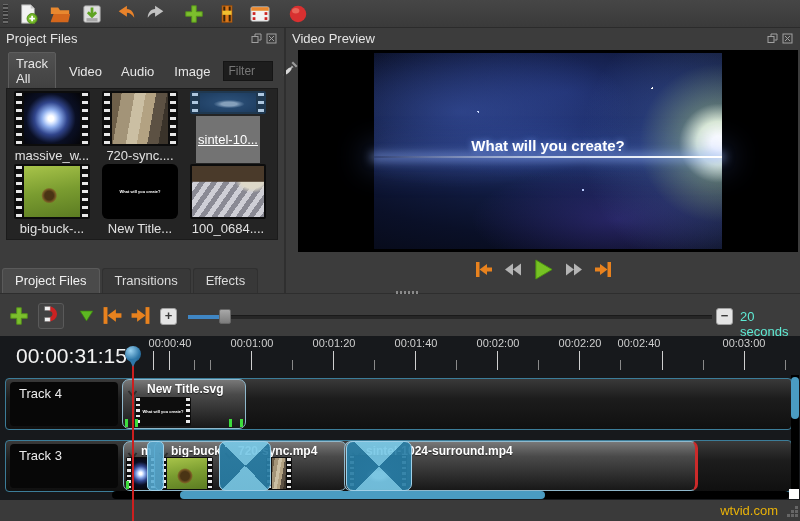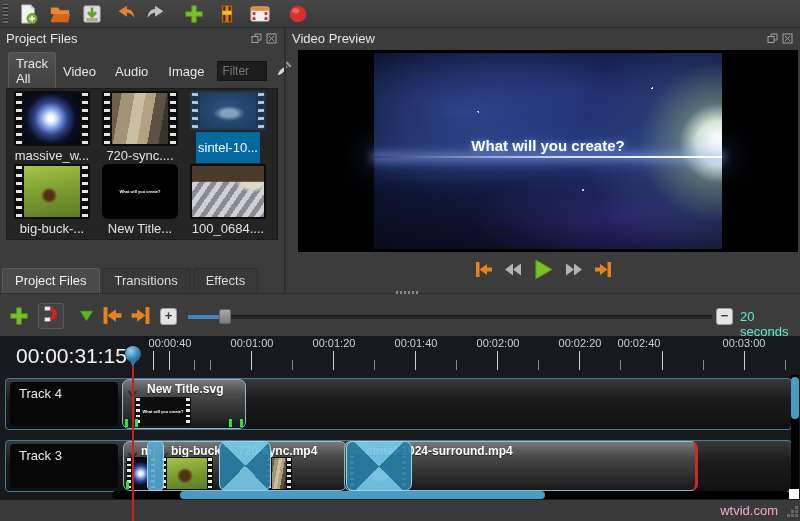--- a/index.html
+++ b/index.html
@@ -44,21 +44,21 @@
   .film-thumb { position:absolute; inset:0; background:#0c0c0c; border-radius:2px; }
   .film-thumb.sprockets::before, .film-thumb.sprockets::after {
       content:""; position:absolute; top:2px; bottom:2px; width:6px;
       background:repeating-linear-gradient(180deg,#e6e6e6 0 3.5px,transparent 3.5px 8px); }
   .film-thumb.sprockets::before { left:2px; } .film-thumb.sprockets::after { right:2px; }
   .fimg { position:absolute; top:2px; bottom:2px; left:10px; right:10px; }
   .fimg.full { left:2px; right:2px; }
   .file.selected .thumbwrap::after { content:""; position:absolute; inset:0;
       background:rgba(70,140,210,.35); border-radius:2px; }
   .flabel { margin-top:2px; font-size:13px; color:#e2e2e2; max-width:86px; white-space:nowrap; }
-  .file.selected .flabel { background:#0369a1; color:#fff; padding:8px 2px; }
+  .file.selected .flabel { background:#737373; color:#fff; padding:16px 2px;text-decoration:underline; }
 
   .img-massive { background:radial-gradient(circle at 48% 50%, #ffffff 0 7%, #cfe0ff 14%, #88a8e8 24%, #31458c 42%, #0a0f24 64%, #050508); }
   .img-720 { background:linear-gradient(100deg,#6e5f49 0 15%,#a39478 15% 35%,#cbbfa3 35% 52%,#b3a282 52% 68%,#5c5143 68% 85%,#3a332a 85%); }
   .img-sintel { background:radial-gradient(ellipse 45% 35% at 52% 58%, #a8abb0 0 30%, #5d6878 45%, rgba(0,0,0,0) 62%),
                 radial-gradient(ellipse at 50% 50%, #23354f, #101c30 70%, #0a1220); }
   .img-bigbuck { background:radial-gradient(circle 11px at 45% 58%, #4a3414 0 40%, #7a5c24 60%, rgba(0,0,0,0) 72%),
                  linear-gradient(170deg,#a8c44a,#7a9c30 50%,#5c7c22); }
   .img-bedroom { background:linear-gradient(180deg,#4a3a2a 0 30%,rgba(74,58,42,0) 32%),
                  radial-gradient(ellipse 35% 35% at 84% 28%, #ddd8c8 0 45%, rgba(0,0,0,0) 70%),
                  repeating-linear-gradient(125deg,#cfcfd6 0 5px,#8a8a94 5px 10px); }
@@ -156,21 +156,21 @@
   .transition.plain { background:rgba(85,170,210,.88); border-radius:5px; }
 
   .hscroll-track { position:absolute; left:112px; top:155px; width:677px; height:8px; background:#000; border-radius:4px; }
   .hscroll-thumb { position:absolute; left:68px; top:0; width:365px; height:8px; background:#4a9cc2; border-radius:4px; }
   .vscroll-track { position:absolute; left:791px; top:39px; width:8px; height:124px; background:#000; }
   .vscroll-thumb { position:absolute; left:0; top:2px; width:8px; height:42px; background:#4a9cc2; border-radius:4px; }
   .scroll-corner { position:absolute; left:789px; top:153px; width:10px; height:10px; background:#fff; }
 
   
   .statusbar { position:absolute; left:0; top:500px; width:800px; height:21px; background:#3a3a3a; }
-  .watermark { position:absolute; right:22px; top:3px; font-size:13px; color:#f9a8d4;margin-left:33px; }
+  .watermark { position:absolute; right:22px; top:3px; font-size:13px; color:#eab308;margin-left:33px; }
   .pix-arrow { position:absolute; right:1px; top:5px; opacity:.55; }
 </style>
 </head>
 <body>
 
 <div id="app">
 
   <div class="toolbar">
     <div class="grip"></div>
     <div class="tbtn" style="margin-left:8px">
@@ -265,21 +265,21 @@
       <span class="mini-ico">
           <svg width="11" height="11" viewBox="0 0 11 11" fill="none" stroke="#a0a0a0">
             <rect x="1" y="1" width="9" height="9"></rect>
             <path d="M3 3l5 5M8 3L3 8"></path>
           </svg>
         </span>
     </div>
 
     <div class="filter-row">
       <span class="fbtn active" style="margin-left:8px">Track All</span>
-      <span class="fbtn" style="margin-left:0">Video</span>
+      <span class="fbtn" style="margin-left:6px">Video</span>
       <span class="fbtn" style="margin-left:5px">Audio</span>
       <span class="fbtn" style="margin-left:6px">Image</span>
       <input class="filter-input" placeholder="Filter" style="">
       <span style="margin-left:8px"><svg width="18" height="18" viewBox="0 0 20 20">
             <path d="M12.5 2.5l5 5" stroke="#999" stroke-width="2.5"></path>
             <path d="M12 6l2 2-3.5 1.5z" fill="#b8b8b8"></path>
             <path d="M3 17c1-4.5 4.5-8 7.5-9l1.5 1.5c-1 3-4.5 6.5-9 7.5z" fill="#d8d8d8"></path>
           </svg></span>
     </div>
 

